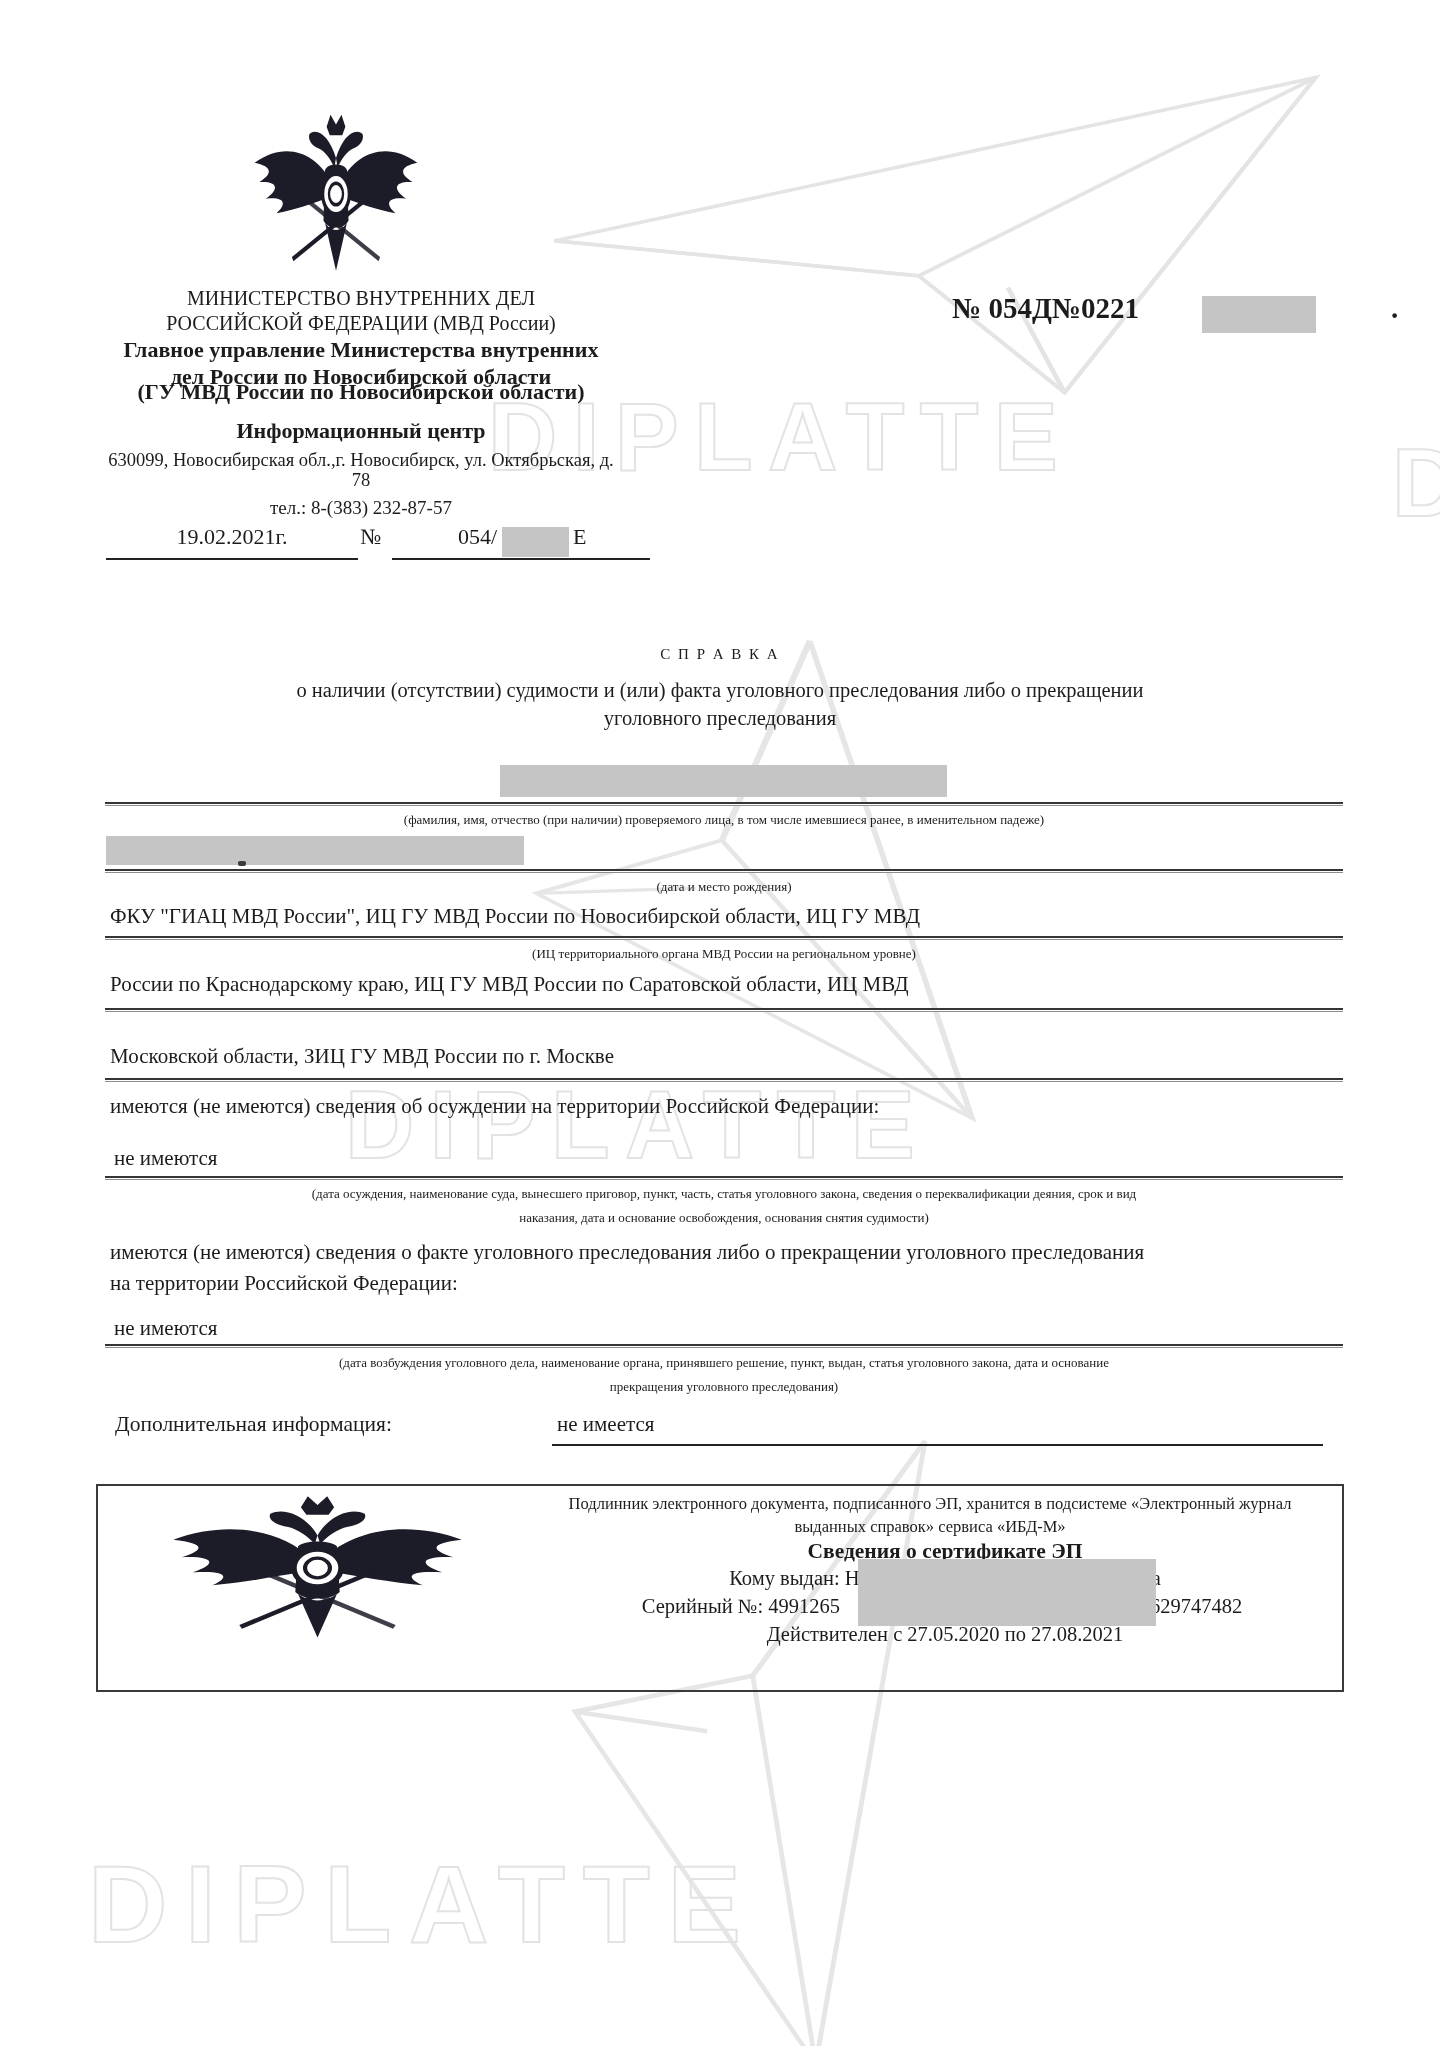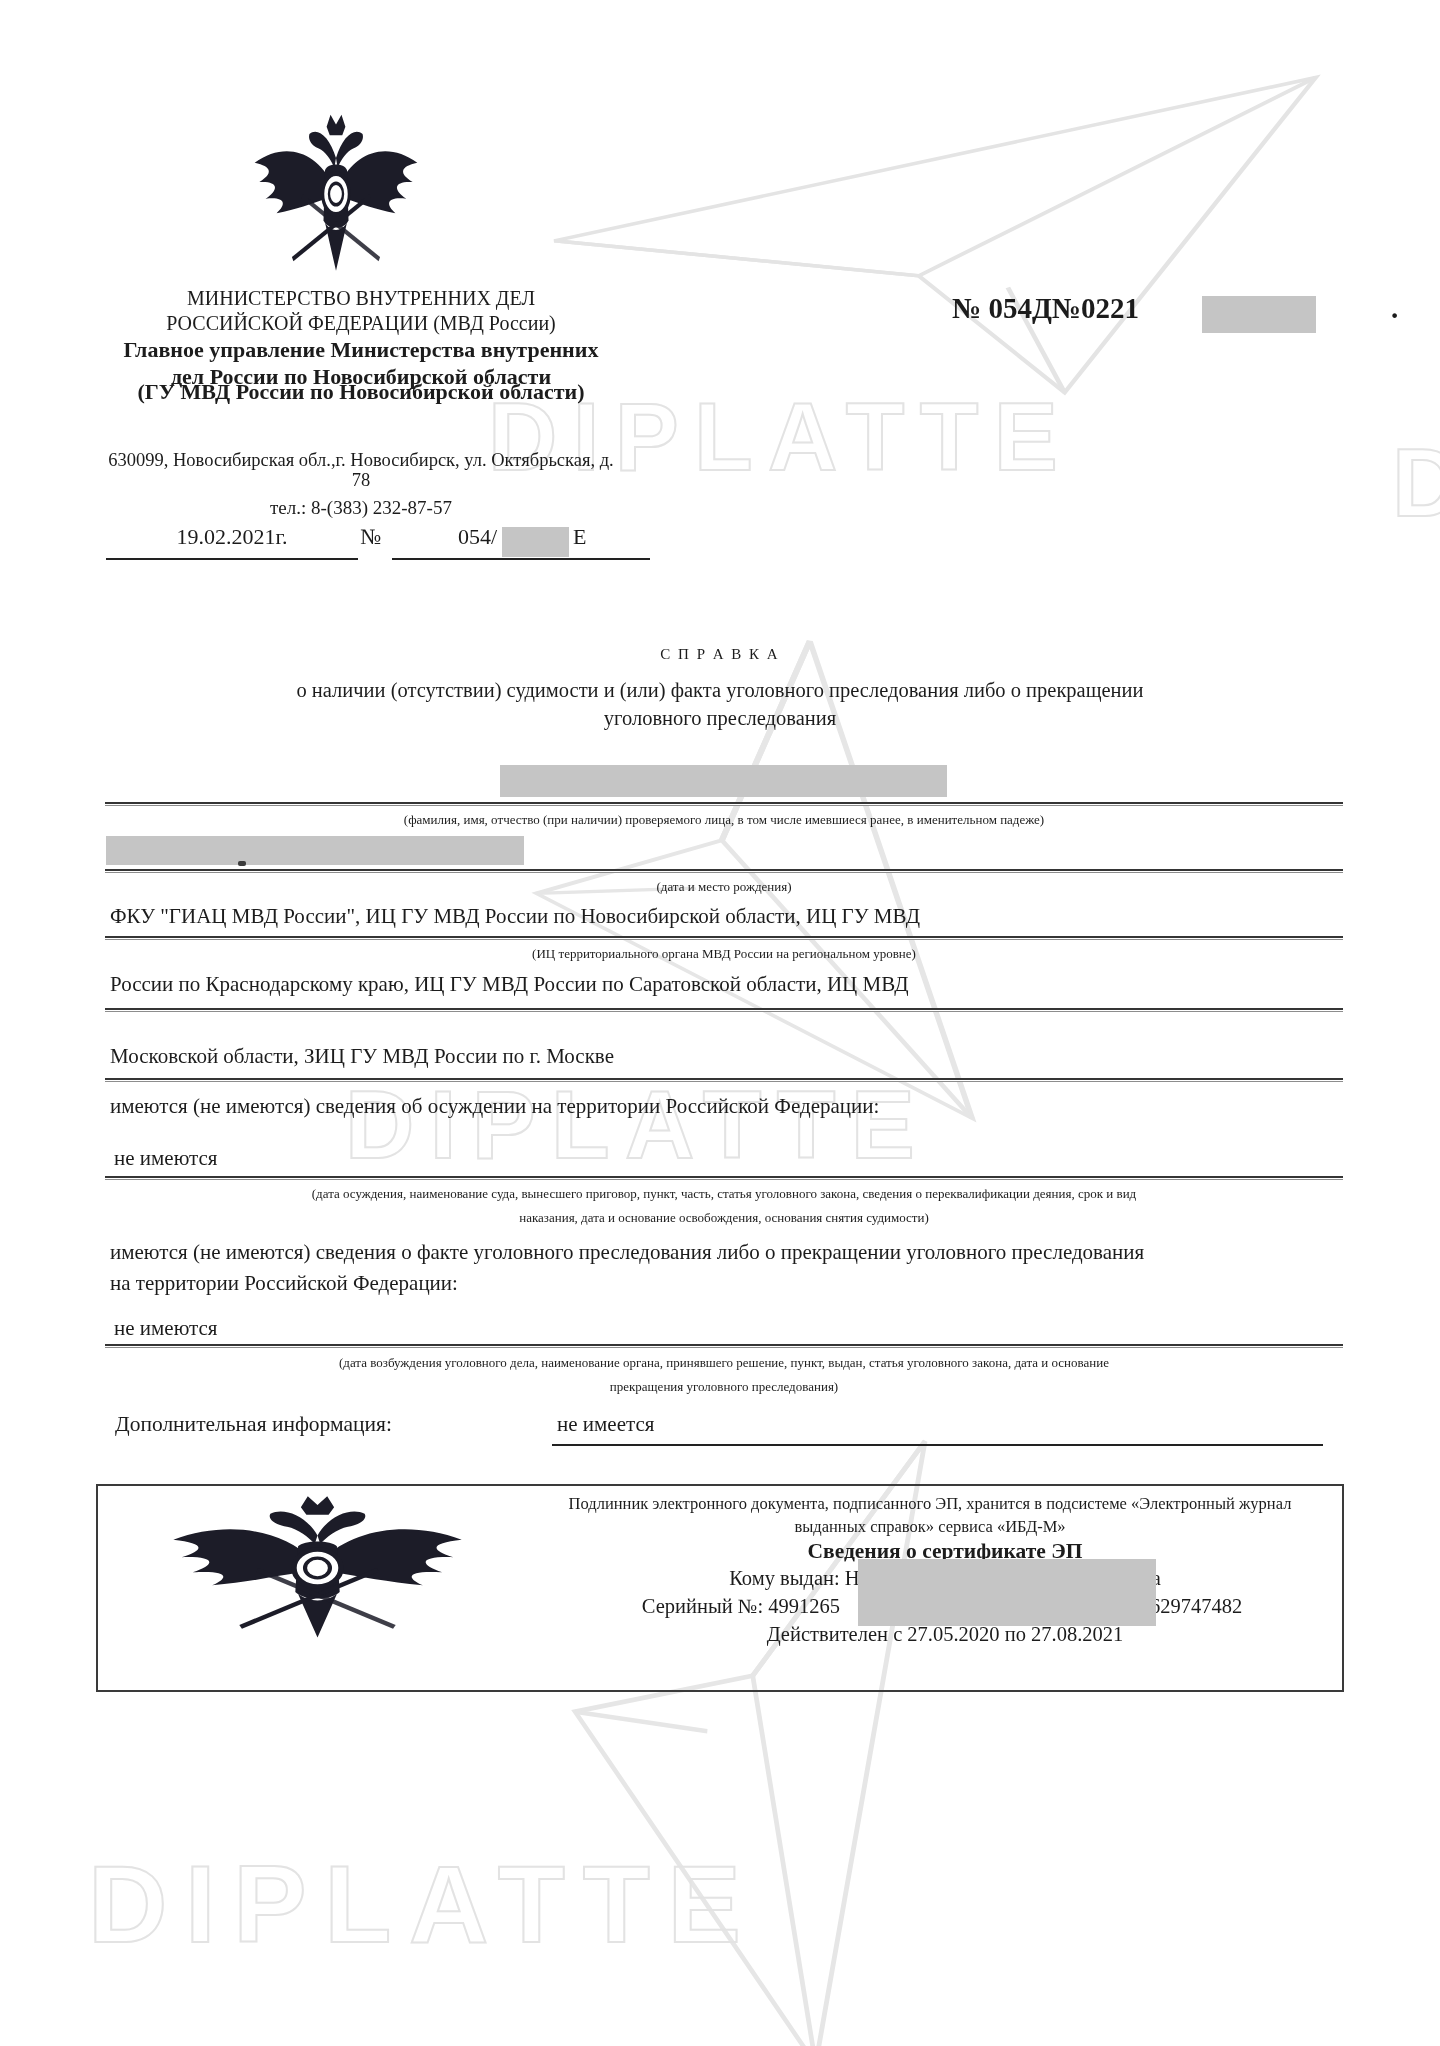--- a/index.html
+++ b/index.html
@@ -88,20 +88,21 @@
       <circle cx="110" cy="70" r="17" fill="#ffffff" stroke="#1c1c28" stroke-width="4"></circle>
       <circle cx="110" cy="70" r="9" fill="none" stroke="#1c1c28" stroke-width="3"></circle>
     </svg>
   </div>
 
   <div class="org-line" style="top:286px;">МИНИСТЕРСТВО ВНУТРЕННИХ ДЕЛ</div>
   <div class="org-line" style="top:311px;">РОССИЙСКОЙ ФЕДЕРАЦИИ (МВД России)</div>
   <div class="org-line b" style="top:338px;">Главное управление Министерства внутренних</div>
   <div class="org-line b" style="top:365px;">дел России по Новосибирской области</div>
   <div class="org-line b" style="top:380px;">(ГУ МВД России по Новосибирской области)</div>
+  <div class="org-line b" style="top:419px;">Информационный центр</div>
   <div class="org-line sm" style="top:448px;">630099, Новосибирская обл.,г. Новосибирск, ул. Октябрьская, д.</div>
   <div class="org-line sm" style="top:468px;">78</div>
   <div class="org-line" style="top:496px;font-size:19px;">тел.: 8-(383) 232-87-57</div>
 
   <div class="dateline" style="left:106px;top:524px;width:252px;text-align:center;">19.02.2021г.</div>
   <div class="dateline" style="left:360px;top:524px;">№</div>
   <div class="dateline" style="left:458px;top:524px;">054/</div>
   <div class="dateline" style="left:573px;top:524px;">Е</div>
   <div class="uline" style="left:106px;top:558px;width:252px;"></div>
   <div class="uline" style="left:392px;top:558px;width:258px;"></div>

